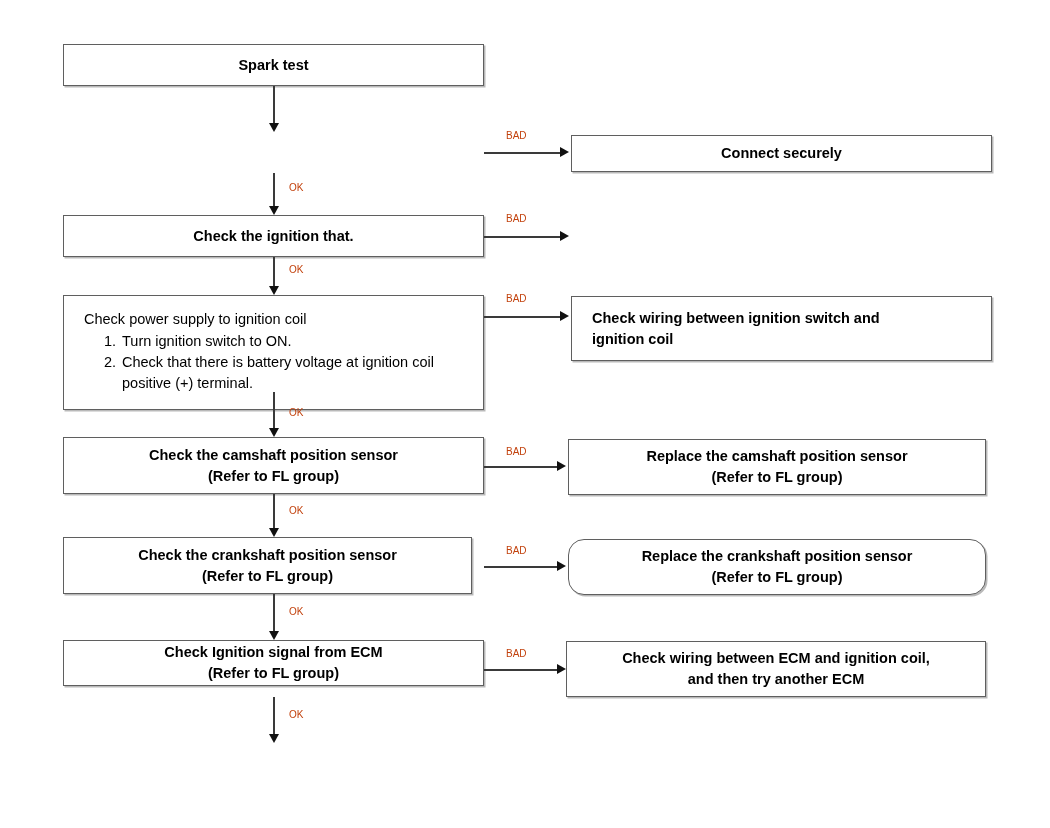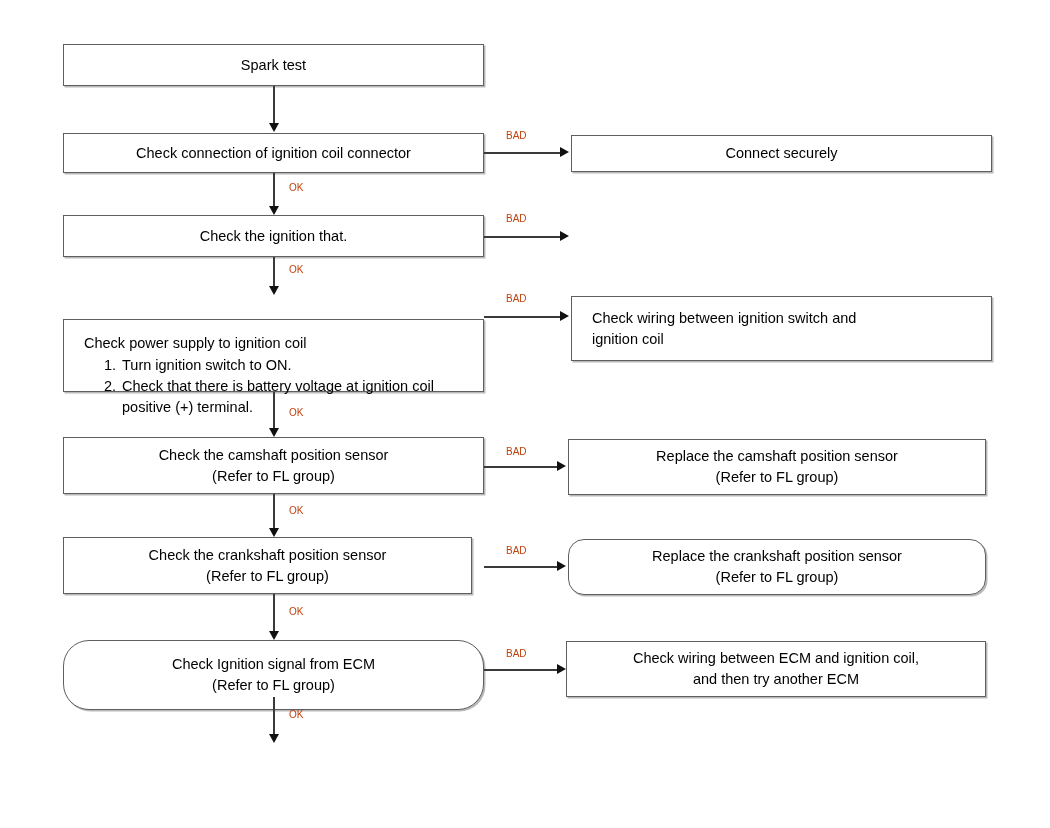--- a/index.html
+++ b/index.html
@@ -33,20 +33,21 @@
     font-size: 14.5px;
     line-height: 21px;
     color: #000000;
   }
   .node .txt {
     width: 100%;
     text-align: center;
     padding: 0 8px;
     box-sizing: border-box;
     white-space: pre-line;
+    font-weight: bold;
   }
   .node.left-text .txt {
     text-align: left;
     padding-left: 20px;
   }
 
   
   .node.list-node {
     align-items: flex-start;
     justify-content: flex-start;
@@ -123,23 +124,20 @@
 
 <div id="canvas">
 
   <div class="node" style="left:63px; top:44px; width:421px; height:42px;">
     <span class="txt">Spark test</span>
   </div>
 
   <div class="vline" style="left:273px; top:86px; height:38px;"></div>
   <div class="arrow-down" style="left:268.5px; top:123px;"></div>
 
-  <div class="node" style="left:63px; top:133px; width:421px; height:40px;">
-    <span class="txt">Check connection of ignition coil connector</span>
-  </div>
 
   <div class="hline" style="left:484px; top:152px; width:78px;"></div>
   <div class="arrow-right" style="left:560px; top:147px;"></div>
   <div class="elabel" style="left:506px; top:128px;">BAD</div>
 
   <div class="node" style="left:571px; top:135px; width:421px; height:37px;">
     <span class="txt">Connect securely</span>
   </div>
 
   <div class="vline" style="left:273px; top:173px; height:34px;"></div>
@@ -152,21 +150,21 @@
 
   <div class="hline" style="left:484px; top:236px; width:78px;"></div>
   <div class="arrow-right" style="left:560px; top:231px;"></div>
   <div class="elabel" style="left:506px; top:211px;">BAD</div>
 
 
   <div class="vline" style="left:273px; top:257px; height:30px;"></div>
   <div class="arrow-down" style="left:268.5px; top:286px;"></div>
   <div class="elabel" style="left:289px; top:262px;">OK</div>
 
-  <div class="node list-node" style="left:63px; top:295px; width:421px; height:73px;margin-top:24px;">
+  <div class="node list-node" style="left:63px; top:295px; width:421px; height:115px;">
     <div class="listwrap">
       <div class="lead">Check power supply to ignition coil</div>
       <ol>
         <li>
             <span class="cont">Turn ignition switch to ON.</span>
           </li>
         <li>
             <span class="cont">Check that there is battery voltage at
 ignition coil positive (+) terminal.</span>
           </li>
@@ -216,21 +214,21 @@
 
   <div class="node" style="left:568px; top:539px; width:418px; height:56px;border-radius:16px;">
     <span class="txt">Replace the crankshaft position sensor
 (Refer to FL group)</span>
   </div>
 
   <div class="vline" style="left:273px; top:594px; height:38px;"></div>
   <div class="arrow-down" style="left:268.5px; top:631px;"></div>
   <div class="elabel" style="left:289px; top:604px;">OK</div>
 
-  <div class="node" style="left:63px; top:640px; width:421px; height:70px;border-radius:26px;">
+  <div class="node" style="left:63px; top:640px; width:421px; height:46px;">
     <span class="txt">Check Ignition signal from ECM
 (Refer to FL group)</span>
   </div>
 
   <div class="hline" style="left:484px; top:669px; width:75px;"></div>
   <div class="arrow-right" style="left:557px; top:664px;"></div>
   <div class="elabel" style="left:506px; top:646px;">BAD</div>
 
   <div class="node" style="left:566px; top:641px; width:420px; height:56px;">
     <span class="txt">Check wiring between ECM and ignition coil,

